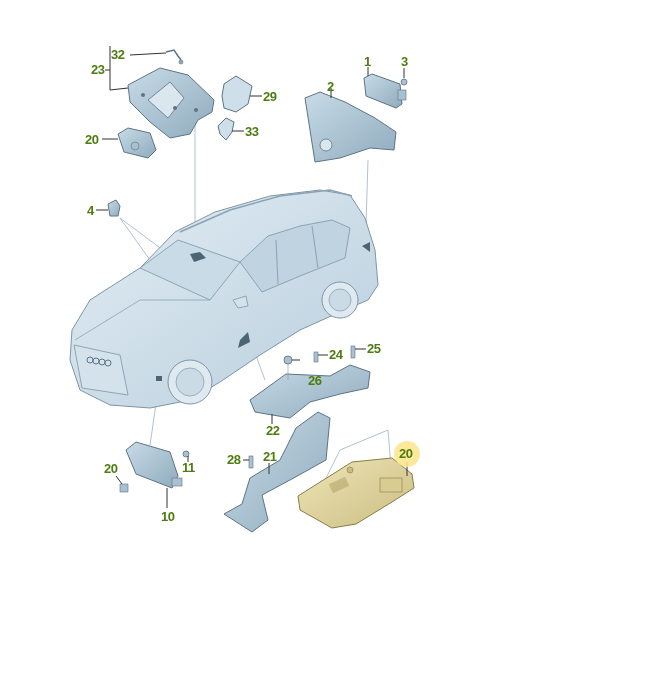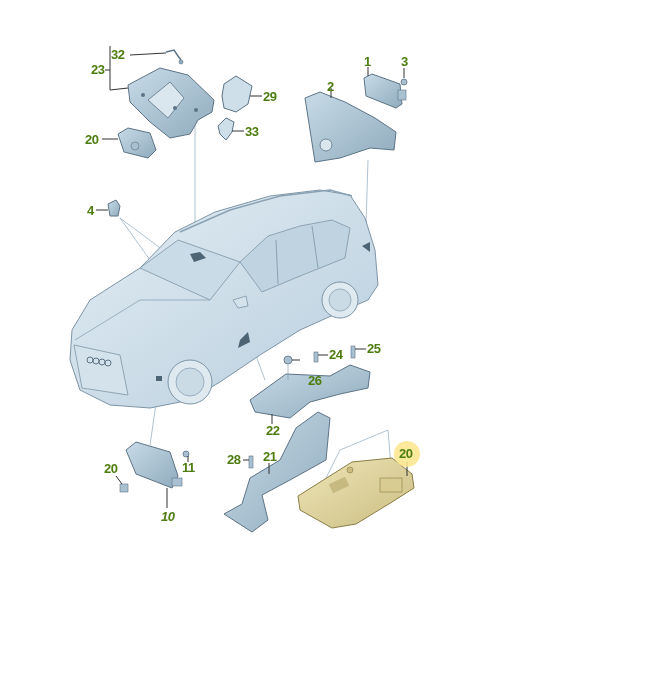--- a/index.html
+++ b/index.html
@@ -187,21 +187,21 @@
   </svg>
 
   
   <div class="highlight" style="left:394px; top:441px;"></div>
 
   
   <span class="callout" style="left:364px; top:55px;">1</span>
   <span class="callout" style="left:327px; top:80px;">2</span>
   <span class="callout" style="left:401px; top:55px;">3</span>
   <span class="callout" style="left:87px; top:204px;">4</span>
-  <span class="callout" style="left:161px; top:510px;font-style:italic;">10</span>
+  <span class="callout" style="left:161px; top:510px;">10</span>
   <span class="callout" style="left:182px; top:461px;">11</span>
   <span class="callout" style="left:104px; top:462px;">20</span>
   <span class="callout" style="left:399px; top:447px;">20</span>
   <span class="callout" style="left:263px; top:450px;">21</span>
   <span class="callout" style="left:266px; top:424px;">22</span>
   <span class="callout" style="left:227px; top:453px;">28</span>
   <span class="callout" style="left:329px; top:348px;text-align:right;">24</span>
   <span class="callout" style="left:367px; top:342px;">25</span>
   <span class="callout" style="left:308px; top:354px;margin-top:20px;">26</span>
   <span class="callout" style="left:85px; top:133px;">20</span>

